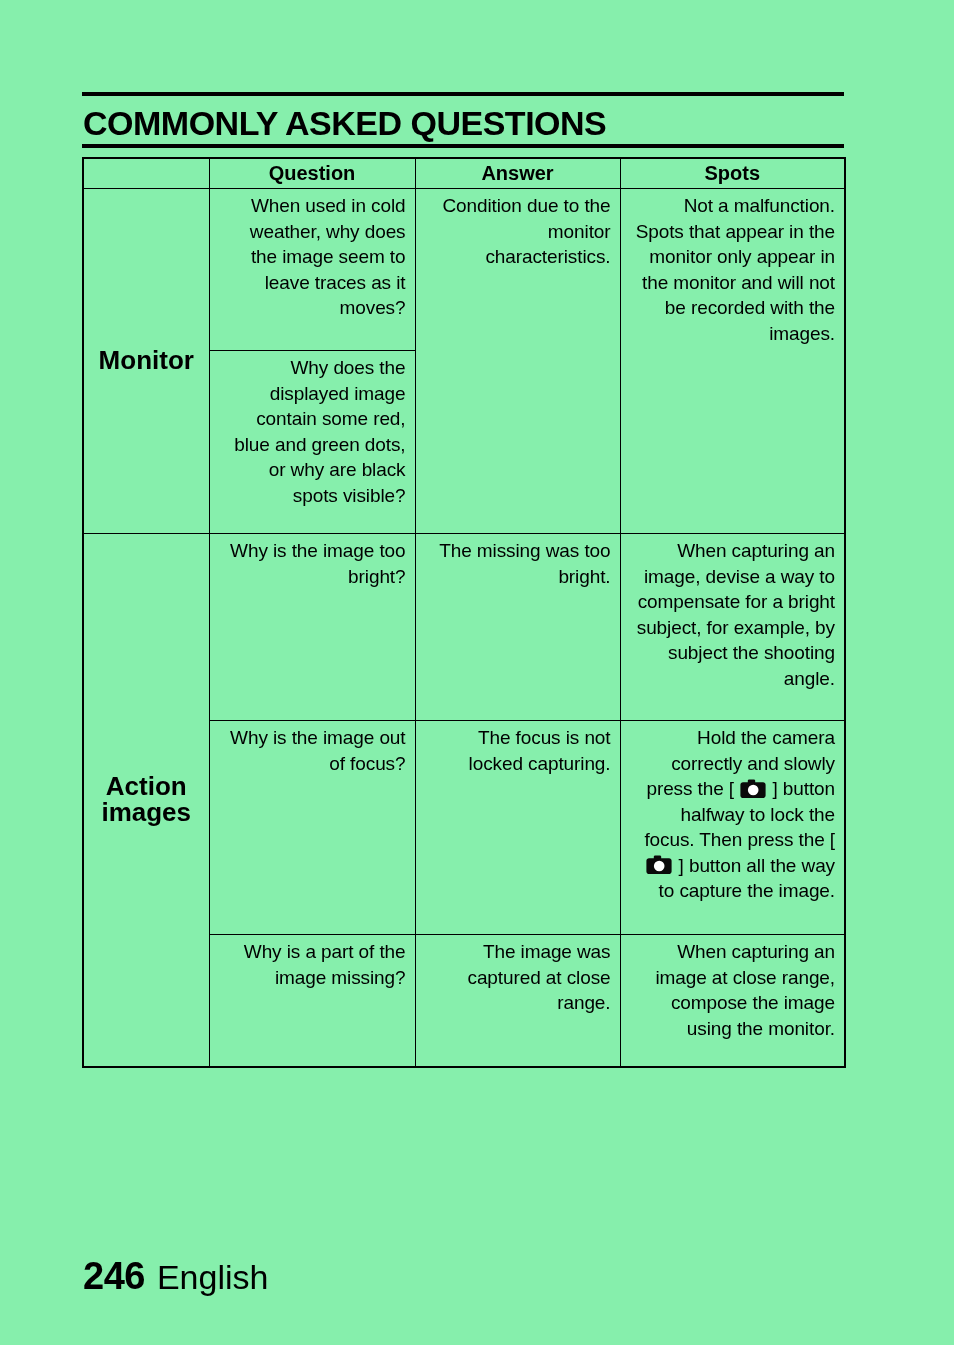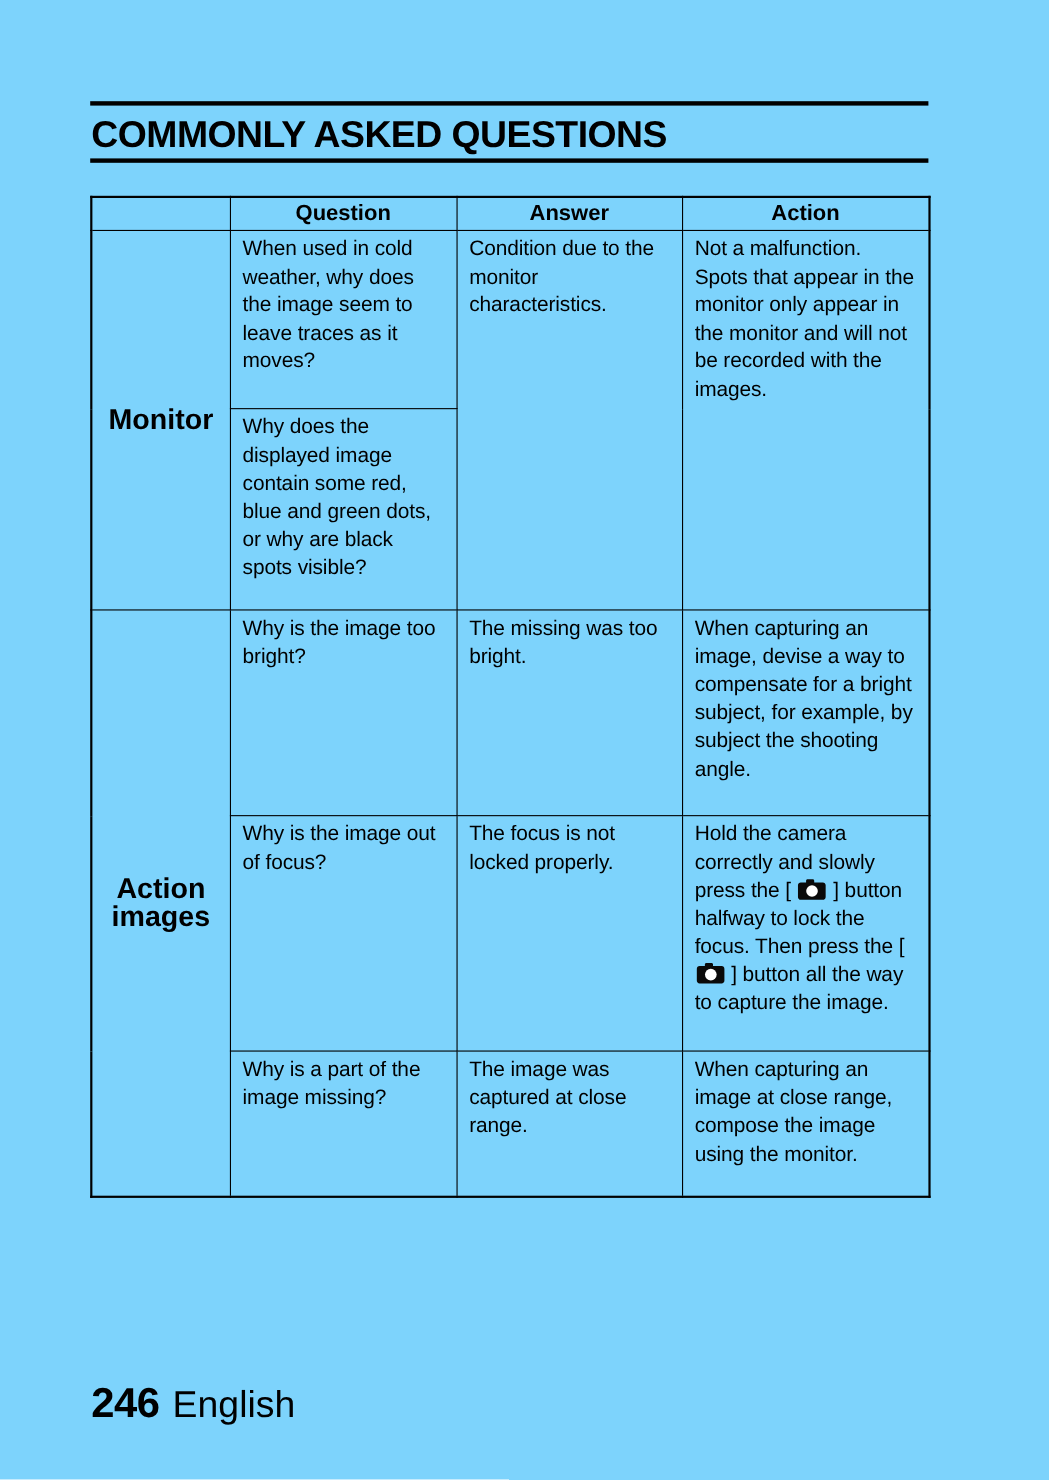--- a/index.html
+++ b/index.html
@@ -1,20 +1,20 @@
 <!DOCTYPE html>
 <html><head>
 <meta charset="utf-8">
 <style>
   html, body { margin: 0; padding: 0; background: #ffffff; }
   .page {
     position: relative;
     width: 954px;
     height: 1345px;
-    background: #7dd3fc;
+    background: #86efac;
     color: #000000;
     font-family: "Liberation Sans", "DejaVu Sans", sans-serif;
     overflow: hidden;
   }
   .content {
     position: absolute;
     left: 82px;
     top: 0;
     width: 762px;
   }
@@ -28,37 +28,37 @@
     letter-spacing: -0.5px;
     line-height: 34px;
     white-space: nowrap;
   }
   .rule-bottom { margin-top: 4px; }
 
   table.faq {
     border-collapse: collapse;
     table-layout: fixed;
     width: 762px;
-    margin-top: 30px;
+    margin-top: 9px;
     border: 2.5px solid #000;
   }
   table.faq th, table.faq td {
     border: 1.5px solid #000;
   }
   thead th {
     height: 29px;
     font-size: 20px;
     font-weight: bold;
     text-align: center;
     vertical-align: middle;
     padding: 0;
   }
   td.cell {
     vertical-align: top;
-    text-align: left;
+    text-align: right;
     padding: 4px 9px 4px 11px;
     font-size: 19px;
     line-height: 25.5px;
     letter-spacing: -0.1px;
   }
   th.cat {
     font-size: 26px;
     font-weight: bold;
     text-align: center;
     vertical-align: middle;
@@ -103,42 +103,42 @@
         <col style="width:126px">
         <col style="width:206px">
         <col style="width:205px">
         <col style="width:225px">
       </colgroup>
       <thead>
         <tr>
           <th></th>
           <th>Question</th>
           <th>Answer</th>
-          <th>Action</th>
+          <th>Spots</th>
         </tr>
       </thead>
       <tbody>
         <tr class="row-1">
           <th class="cat" rowspan="2">Monitor</th>
           <td class="cell">When used in cold weather, why does the image seem to leave traces as it moves?</td>
           <td class="cell" rowspan="2">Condition due to the monitor characteristics.</td>
           <td class="cell" rowspan="2">Not a malfunction. Spots that appear in the monitor only appear in the monitor and will not be recorded with the images.</td>
         </tr>
         <tr class="row-2">
           <td class="cell">Why does the displayed image contain some red, blue and green dots, or why are black spots visible?</td>
         </tr>
         <tr class="row-3">
           <th class="cat" rowspan="3">Action images</th>
           <td class="cell">Why is the image too bright?</td>
           <td class="cell">The missing was too bright.</td>
           <td class="cell">When capturing an image, devise a way to compensate for a bright subject, for example, by subject the shooting angle.</td>
         </tr>
         <tr class="row-4">
           <td class="cell">Why is the image out of focus?</td>
-          <td class="cell">The focus is not locked properly.</td>
+          <td class="cell">The focus is not locked capturing.</td>
           <td class="cell">Hold the camera correctly and slowly press the [ <svg class="cam-icon" width="26" height="20" viewBox="0 0 26 20">
                 <path fill="#0a0a0a" d="M7.8 3.2 V1.7 C7.8 1 8.4 0.4 9.1 0.4 h4.8 c0.7 0 1.3 0.6 1.3 1.3 v1.5 h7.8 c1.5 0 2.6 1.2 2.6 2.6 v10.6 c0 1.5-1.2 2.6-2.6 2.6 H3 c-1.5 0-2.6-1.2-2.6-2.6 V5.8 c0-1.5 1.2-2.6 2.6-2.6 Z"></path>
                 <circle cx="13.2" cy="11" r="5.3" fill="#ffffff"></circle>
               </svg> ] button halfway to lock the focus. Then press the [ <svg class="cam-icon" width="26" height="20" viewBox="0 0 26 20">
                 <path fill="#0a0a0a" d="M7.8 3.2 V1.7 C7.8 1 8.4 0.4 9.1 0.4 h4.8 c0.7 0 1.3 0.6 1.3 1.3 v1.5 h7.8 c1.5 0 2.6 1.2 2.6 2.6 v10.6 c0 1.5-1.2 2.6-2.6 2.6 H3 c-1.5 0-2.6-1.2-2.6-2.6 V5.8 c0-1.5 1.2-2.6 2.6-2.6 Z"></path>
                 <circle cx="13.2" cy="11" r="5.3" fill="#ffffff"></circle>
               </svg> ] button all the way to capture the image.</td>
         </tr>
         <tr class="row-5">
           <td class="cell">Why is a part of the image missing?</td>

